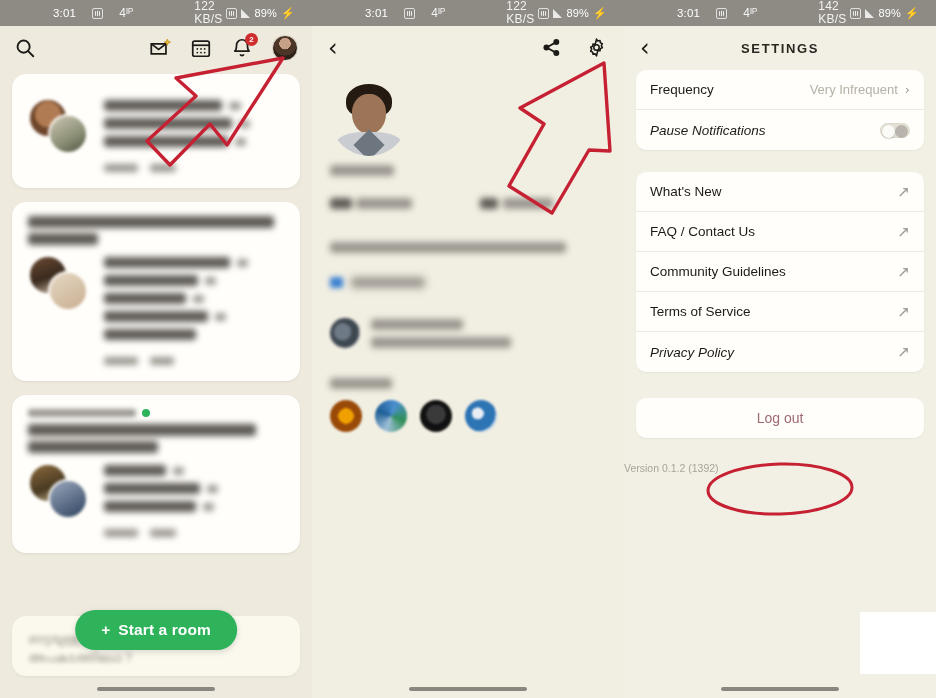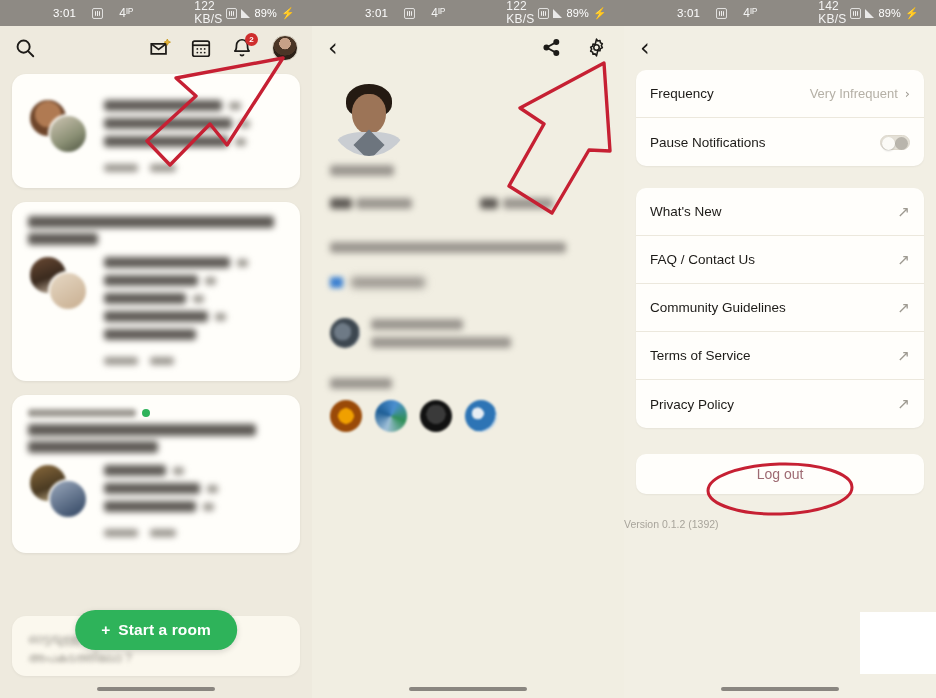--- a/index.html
+++ b/index.html
@@ -163,24 +163,24 @@
   .p3-title {
     position: absolute; left: 0; right: 0; text-align: center;
     font-size: 13px; font-weight: 700; letter-spacing: 1.6px; color: #2a2723;
   }
   .sec-label { margin: 12px 0 9px 16px; font-size: 11.5px; color: #8d887e; }
   .group {
     margin: 0 12px; background: #fffefb; border-radius: 10px; overflow: hidden;
     box-shadow: 0 1px 2px rgba(0,0,0,.05);
   }
   .row {
-    display: flex; align-items: center; height: 48px; padding: 16px 14px;
+    display: flex; align-items: center; height: 40px; padding: 16px 14px;
     border-bottom: 1px solid #ece8dd; font-size: 13.5px; color: #1d1b18;
   }
-  .row:last-child { border-bottom: none; }
+  .row:last-child { border-bottom: none; font-style: italic; }
   .row .rv { margin-left: auto; color: #b5b0a6; font-size: 13px; }
   .row .chev { margin-left: 7px; color: #9e9a91; font-size: 13px; font-family:"DejaVu Sans",sans-serif; }
   .row .arrow-ne {
     margin-left: auto; color: #9e9a91; font-size: 15px; font-family:"DejaVu Sans",sans-serif;
   }
   .toggle {
     margin-left: auto; width: 30px; height: 15px; border-radius: 9px;
     background: #e4e0d6; position: relative; border: 1px solid #ddd8cc;
   }
   .toggle::after {
@@ -481,20 +481,21 @@
         <span class="sb-tiny">142<br>KB/S</span>
         <span class="sb-ic dots"></span>
         <span class="sb-sig"></span>
         <span class="sb-batt">89%</span>
         <span class="sb-bolt">⚡</span>
       </div>
     </div>
 
     <div class="p3-top">
       <span class="chev-back">‹</span>
+      <span class="p3-title">SETTINGS</span>
     </div>
 
 
     <div class="group">
       <div class="row">
         <span>Frequency</span>
         <span class="rv">Very Infrequent</span>
         <span class="chev">›</span>
       </div>
       <div class="row">

